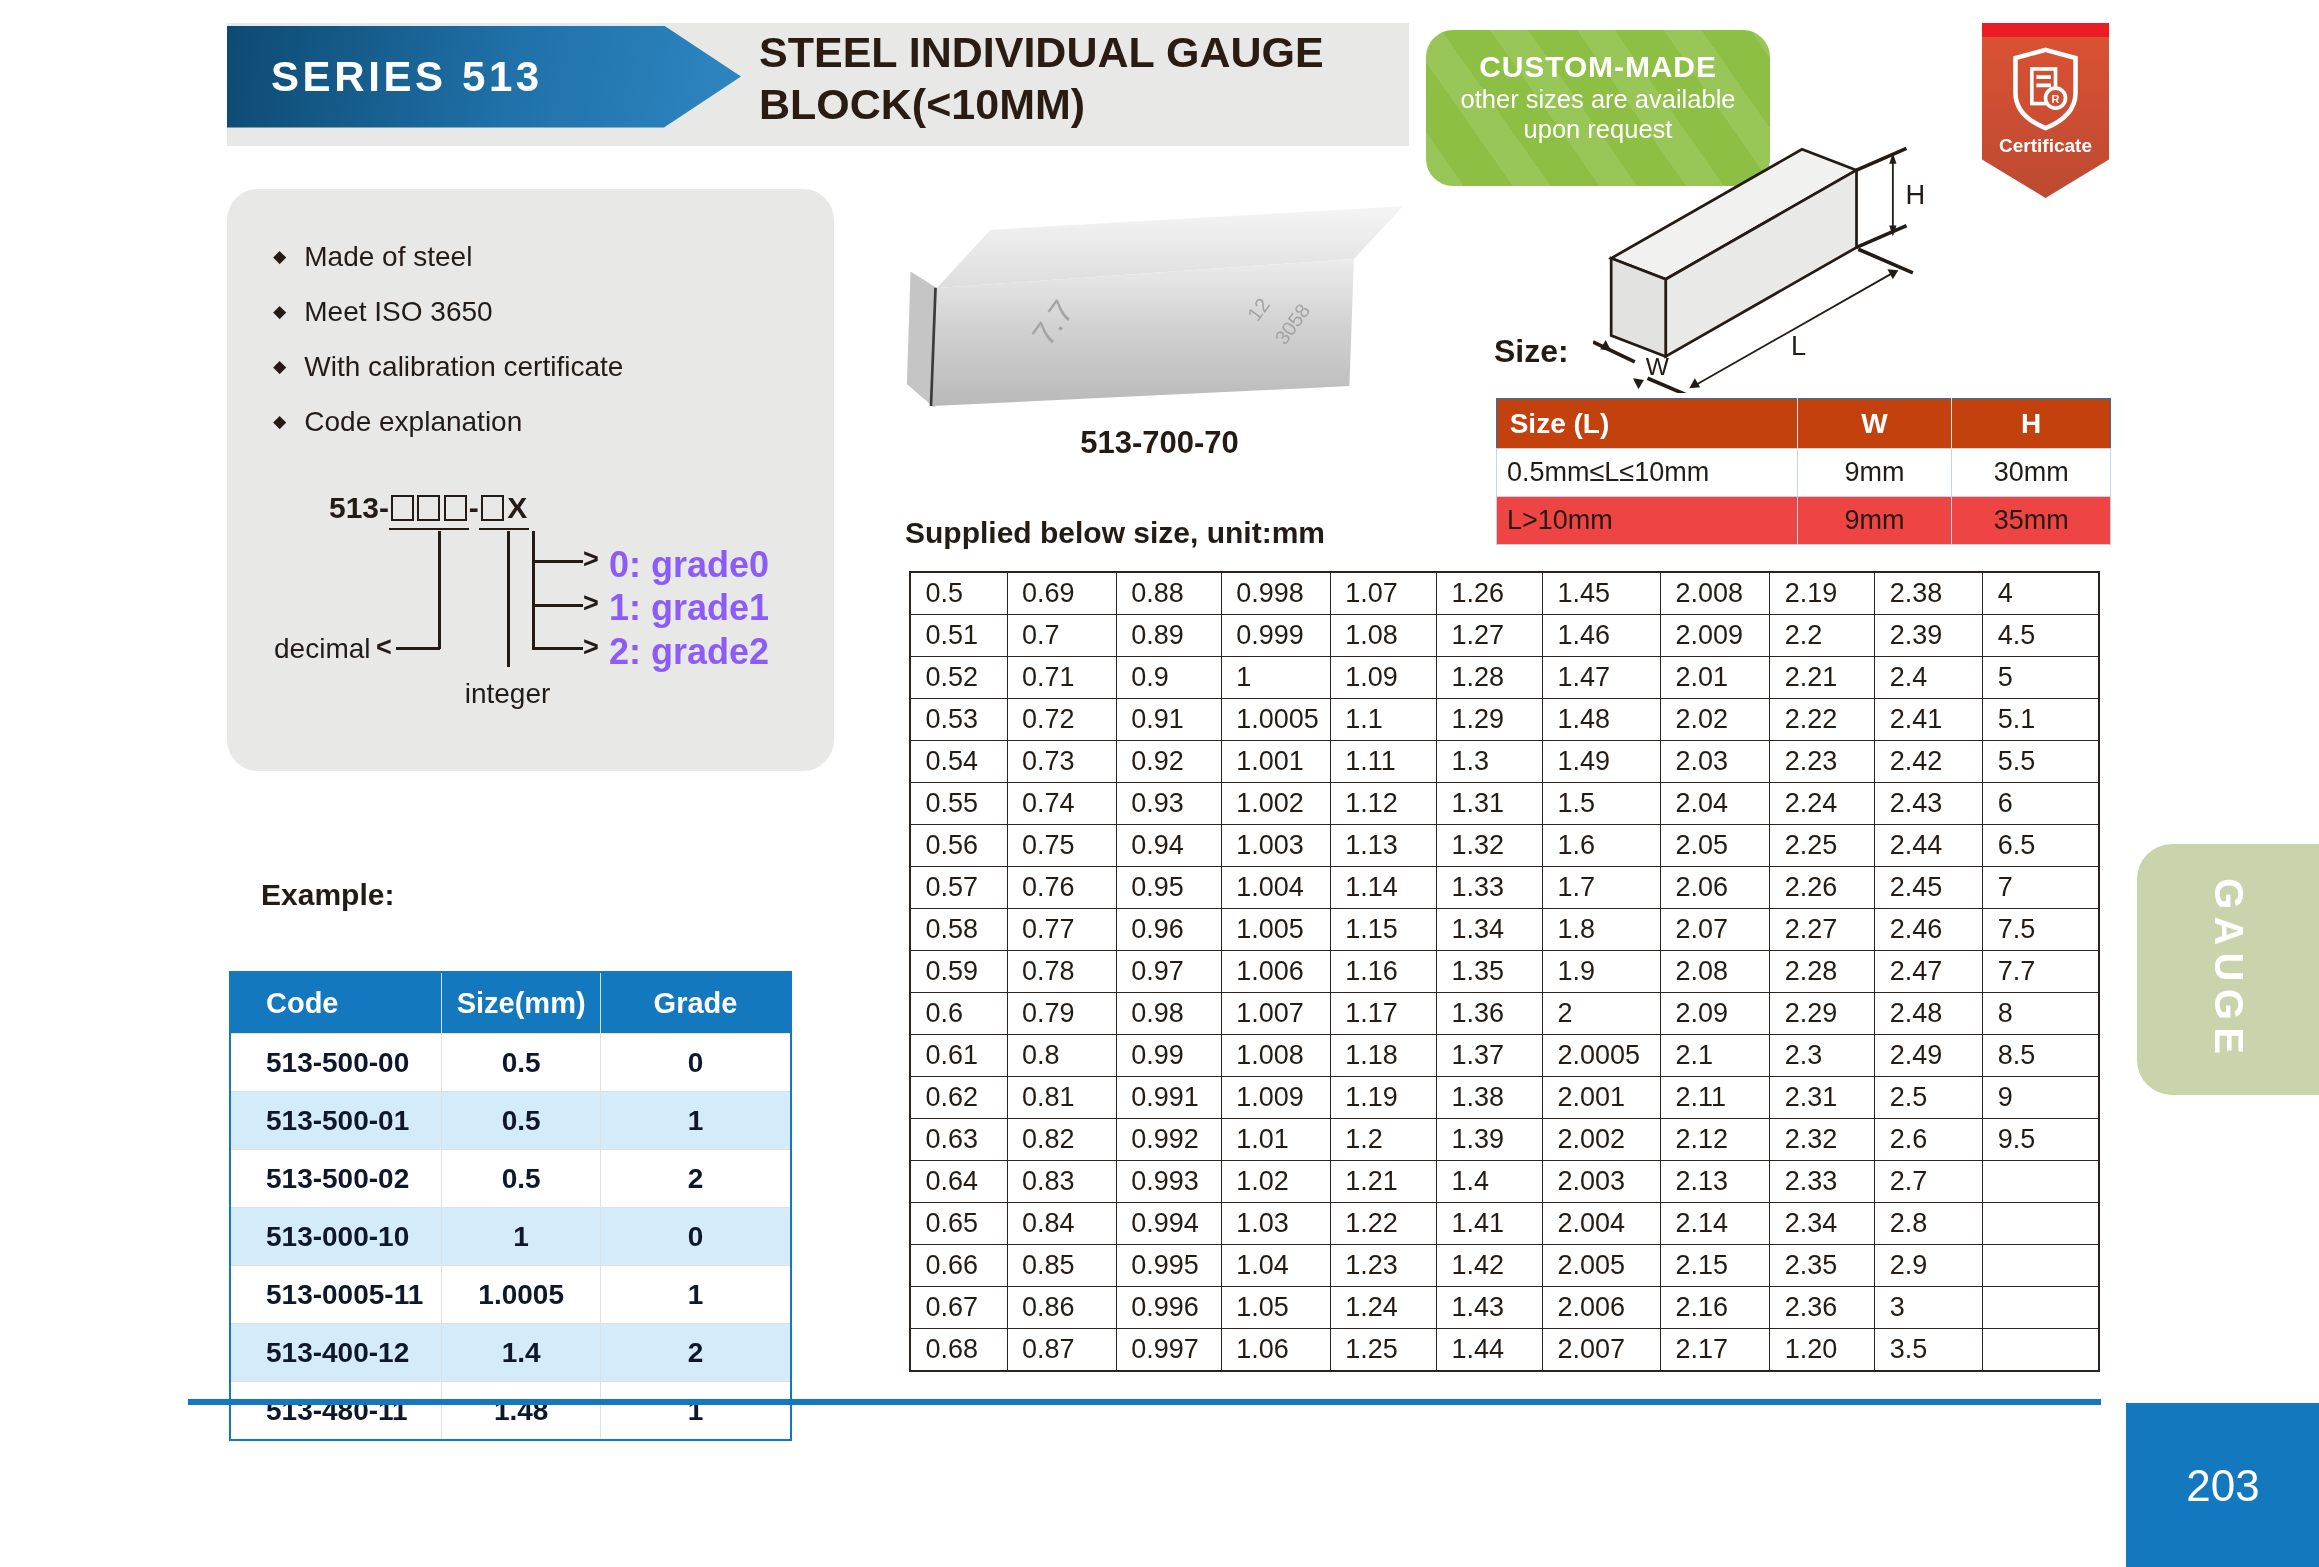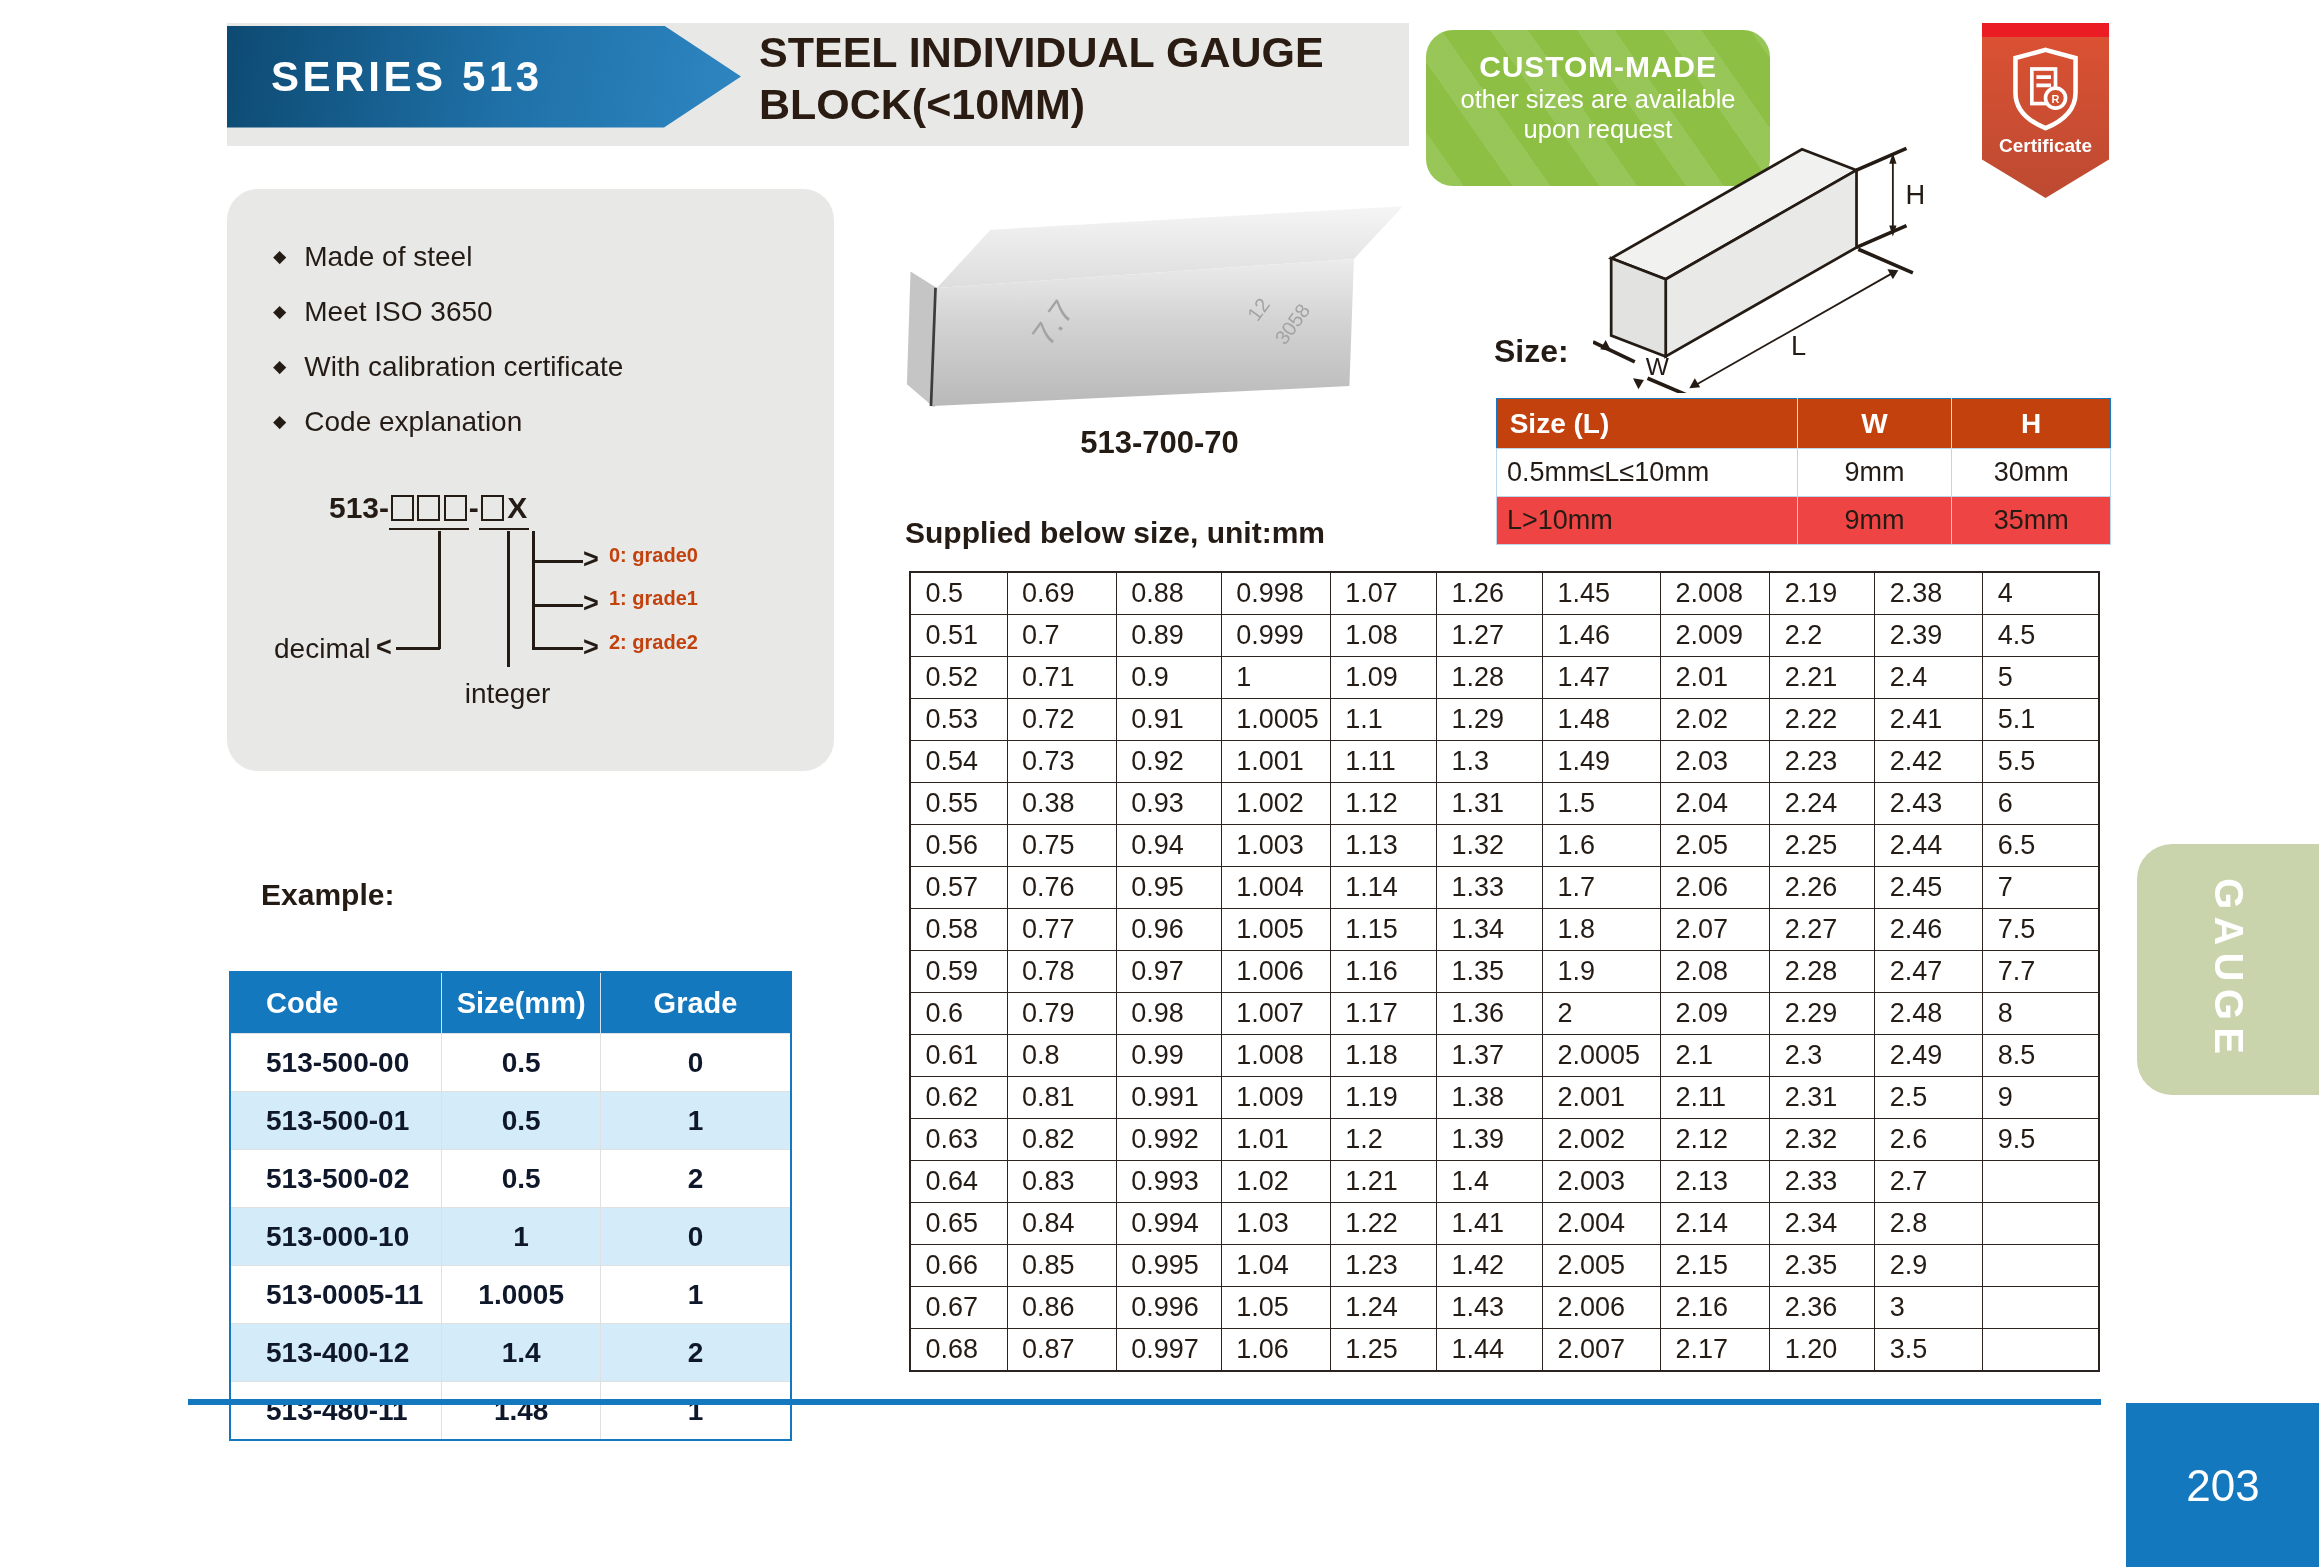--- a/index.html
+++ b/index.html
@@ -41,21 +41,21 @@
   
   #code-diagram{left:227px;top:491px;width:600px;height:273px;}
   #code-line{position:absolute;left:102px;top:0;font-size:30px;font-weight:bold;white-space:nowrap;}
   .cbox{display:inline-block;width:19px;height:22px;border:2.7px solid #241b15;background:#e8e8e7;
         margin:0 1.8px;vertical-align:-2.7px;}
   .boxgrp{display:inline-block;border-bottom:2.7px solid #241b15;padding-bottom:2.7px;}
   .xchar{display:inline-block;border-bottom:2.7px solid #241b15;padding:0 1.8px 2.7px 1.8px;}
   .dline{position:absolute;background:#241b15;}
   .dArrow{position:absolute;font-size:27px;font-weight:bold;color:#241b15;line-height:25.5px;}
   .dlabel{position:absolute;font-size:28px;color:#241b15;}
-  .glabel{position:absolute;font-size:20px;font-weight:bold;color:#c2410c;white-space:nowrap;}
+  .glabel{position:absolute;font-size:36px;font-weight:bold;color:#8b5cf6;white-space:nowrap;}
 
   
   #photo{left:896px;top:177px;width:527px;height:241px;}
   #photo-caption{left:896px;top:425px;width:527px;text-align:center;font-size:31px;font-weight:bold;}
 
   
   #size-label{left:1494px;top:333px;font-size:32px;font-weight:bold;}
   #size-svg{left:1593px;top:120px;width:418px;height:273px;}
 
   
@@ -318,21 +318,21 @@
           <td>1.11</td>
           <td>1.3</td>
           <td>1.49</td>
           <td>2.03</td>
           <td>2.23</td>
           <td>2.42</td>
           <td>5.5</td>
         </tr>
         <tr>
           <td>0.55</td>
-          <td>0.38</td>
+          <td>0.74</td>
           <td>0.93</td>
           <td>1.002</td>
           <td>1.12</td>
           <td>1.31</td>
           <td>1.5</td>
           <td>2.04</td>
           <td>2.24</td>
           <td>2.43</td>
           <td>6</td>
         </tr>

